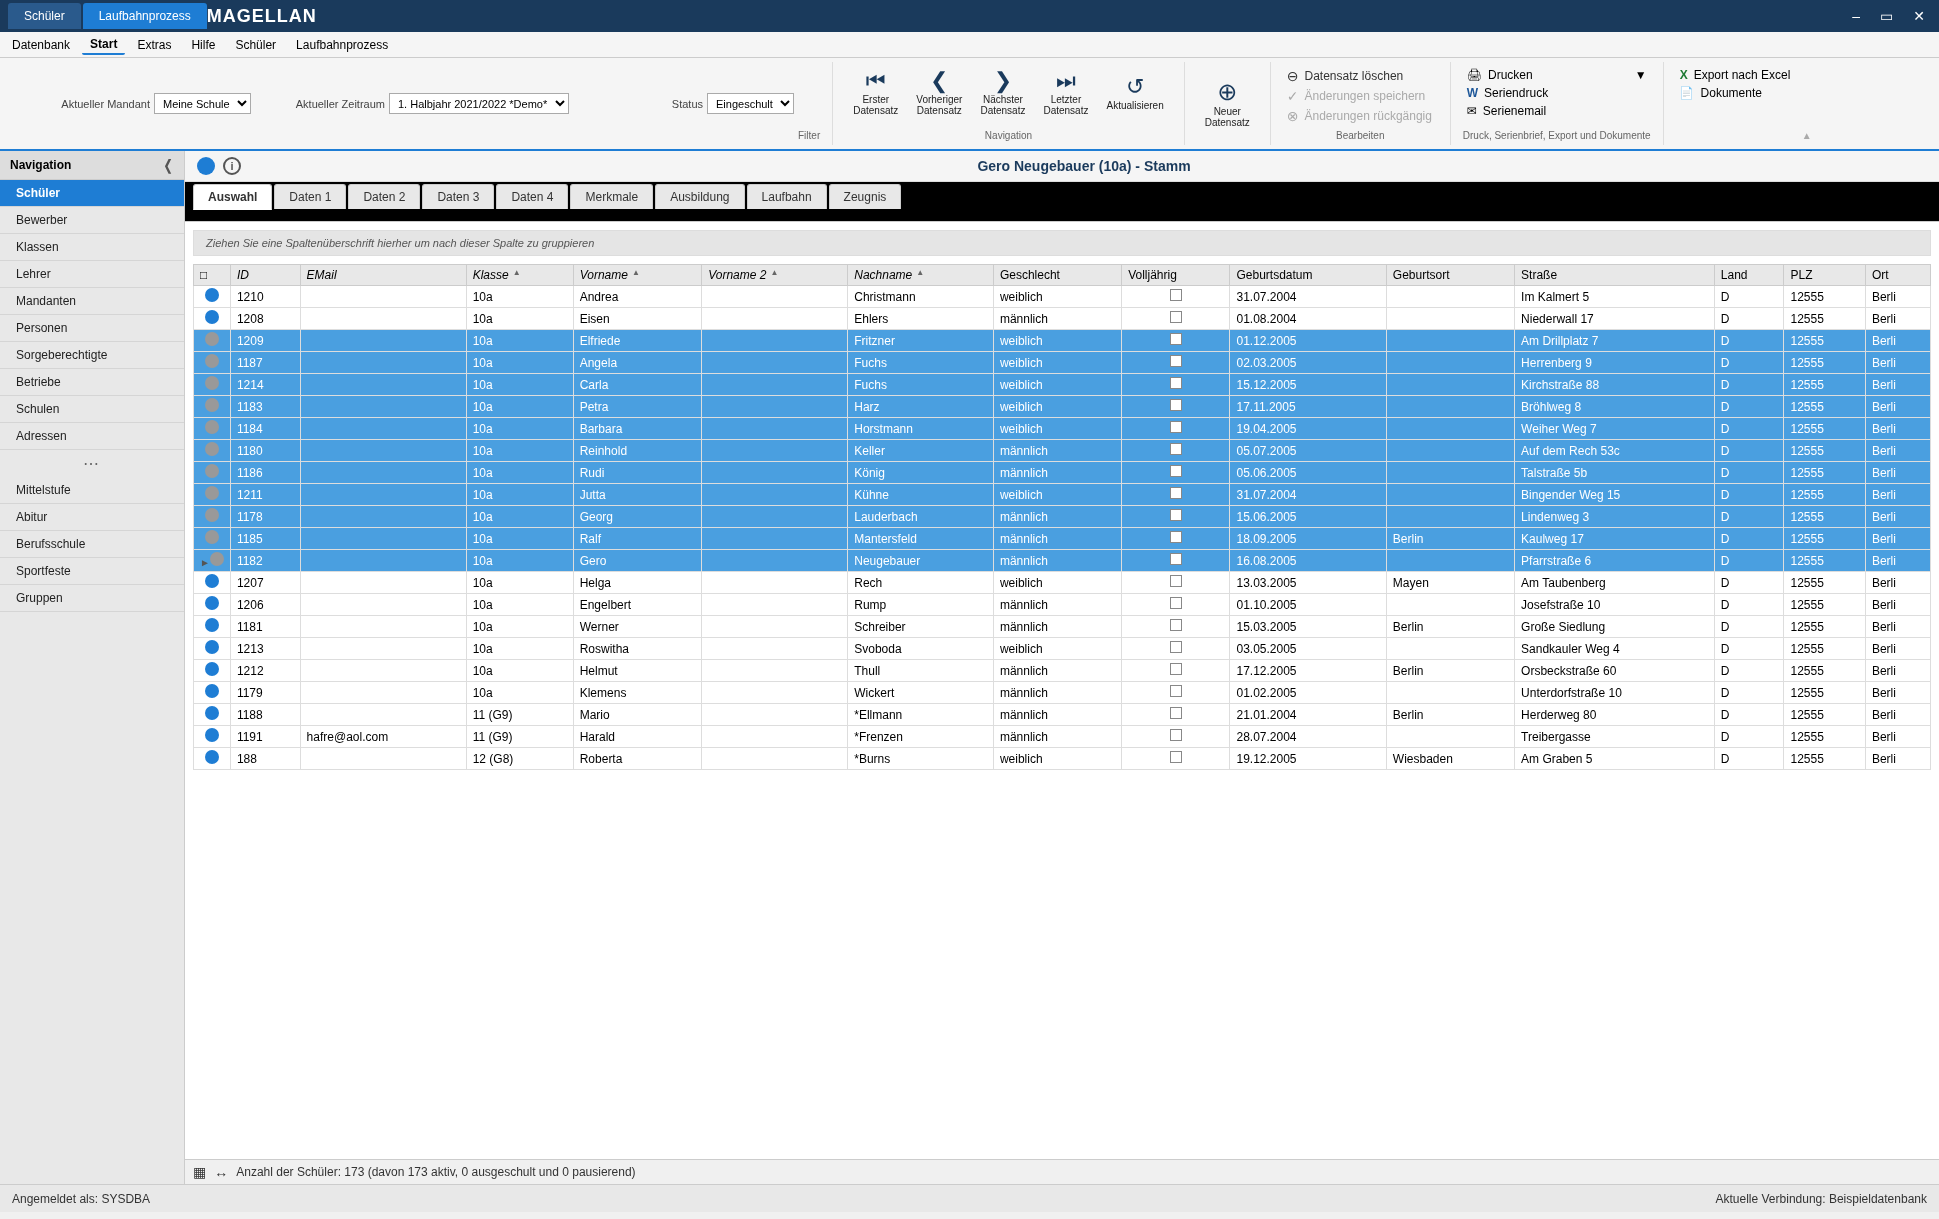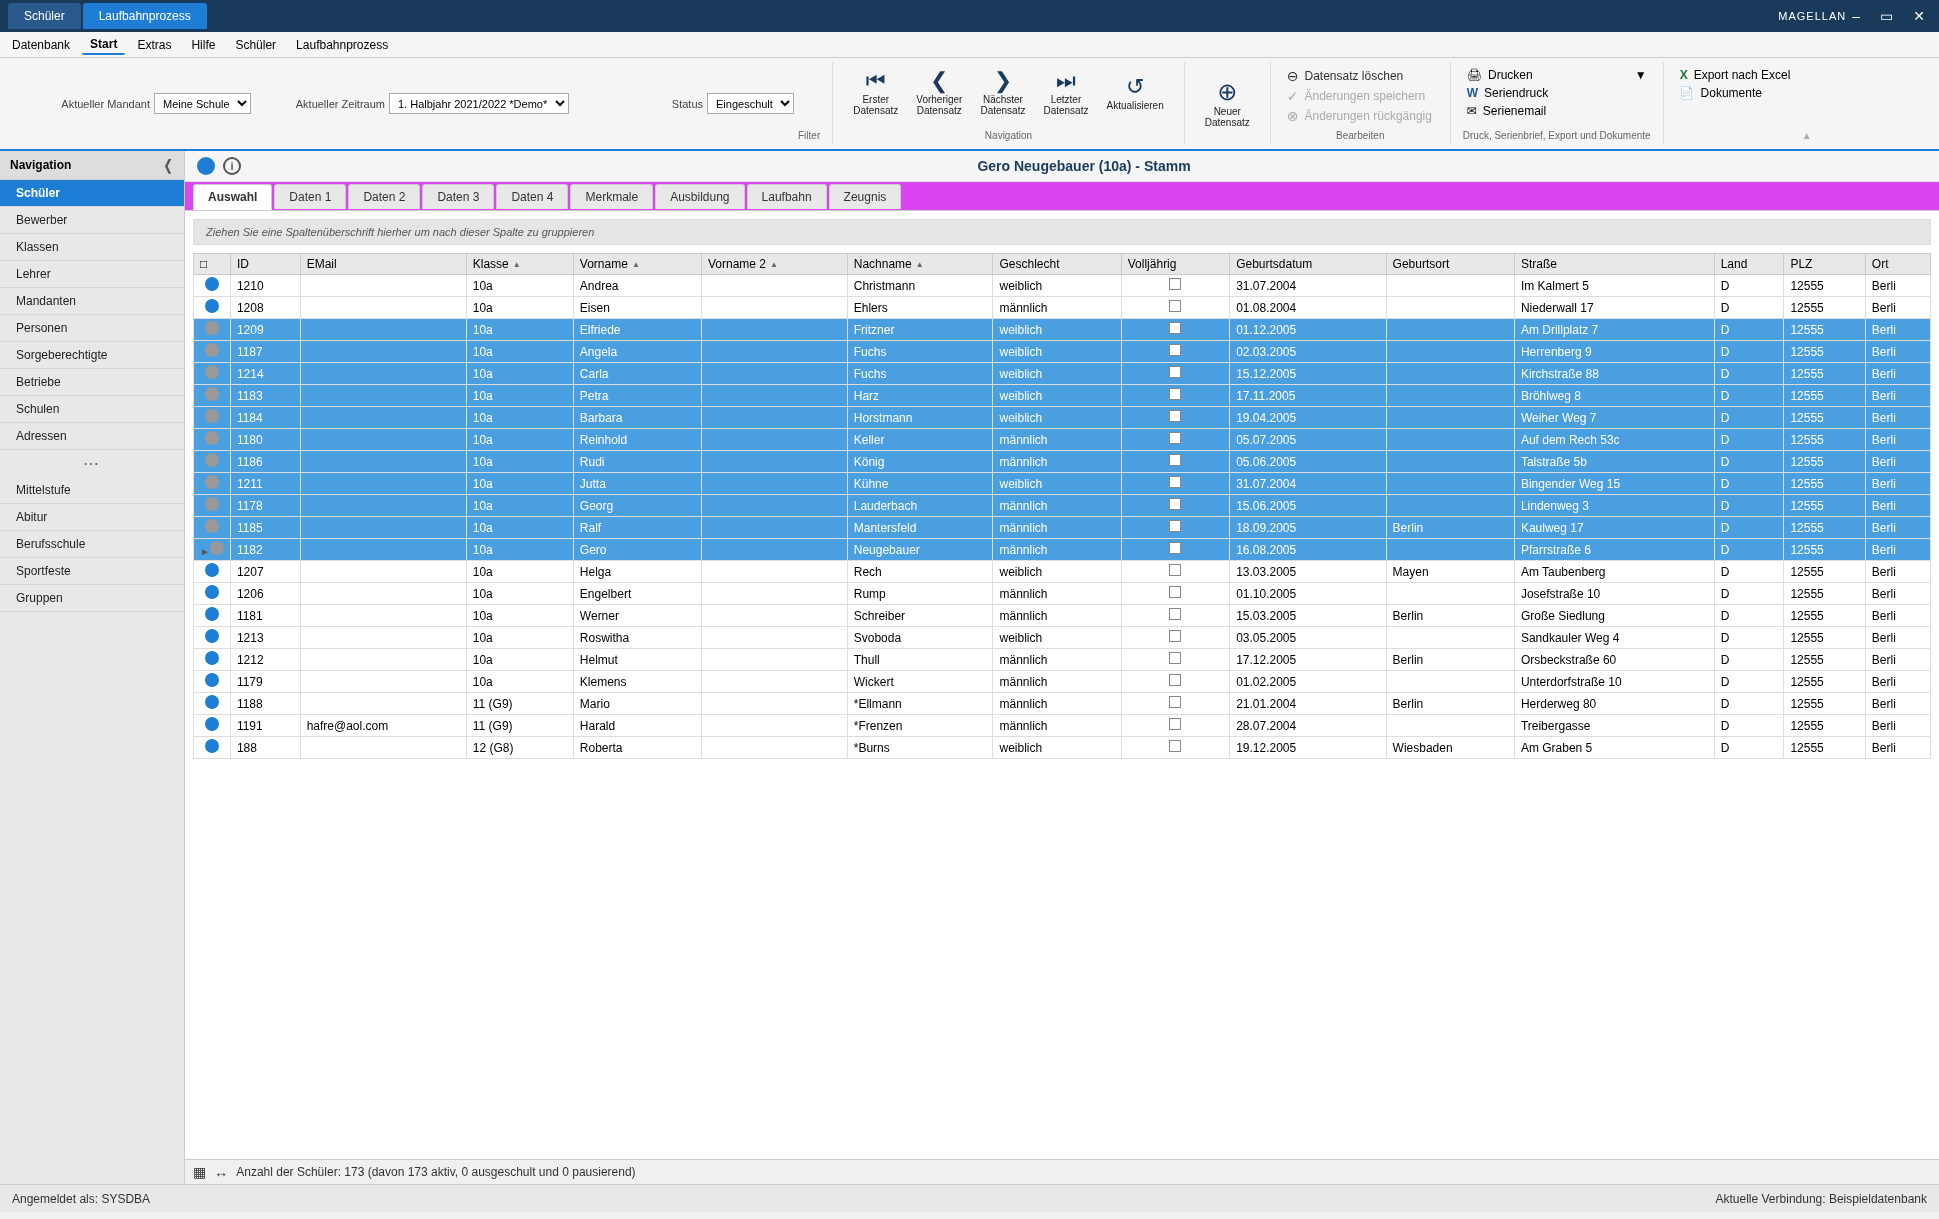--- a/index.html
+++ b/index.html
@@ -18,21 +18,21 @@
     .title-bar-tabs { display: flex; gap: 2px; }
     .title-tab {
       padding: 6px 16px;
       background: #2a5a8c;
       color: white;
       cursor: pointer;
       border-radius: 3px 3px 0 0;
       font-size: 12px;
     }
     .title-tab.active { background: #1e7dd4; }
-    .title-center { font-size: 11px; font-weight: normal; letter-spacing: 1px; flex: 1; text-align: right; }
+    .title-center { font-size: 18px; font-weight: bold; letter-spacing: 1px; flex: 1; text-align: left; }
     .title-controls { display: flex; gap: 8px; }
     .title-btn { color: white; cursor: pointer; font-size: 14px; padding: 2px 6px; }
 
     
     .menu-bar {
       background: #f5f5f5;
       border-bottom: 1px solid #ccc;
       display: flex;
       align-items: center;
       padding: 2px 4px;
@@ -264,22 +264,22 @@
       font-size: 11px;
       font-weight: bold;
       color: #555;
       cursor: pointer;
     }
 
     
     .tabs-bar {
       display: flex;
       border-bottom: 1px solid #ccc;
-      background: #d946ef;
-      padding: 2px 8px 1px;
+      background: #000000;
+      padding: 2px 8px 12px;
     }
     .tab {
       padding: 5px 14px;
       cursor: pointer;
       border: 1px solid #ccc;
       border-bottom: none;
       border-radius: 3px 3px 0 0;
       margin-right: 2px;
       background: #e8e8e8;
       font-size: 12px;
@@ -361,21 +361,21 @@
       background: #e8e8e8;
       border-top: 1px solid #ccc;
       display: flex;
       align-items: center;
       padding: 0 12px;
       font-size: 11px;
       color: #333;
       justify-content: space-between;
     }
 
-    .th-with-arrow { display: flex; align-items: center; gap: 2px; }
+    .th-with-arrow { display: flex; align-items: flex-start; gap: 2px; font-style: italic; }
   </style>
 </head>
 <body>
 
 <div class="title-bar">
   <div class="title-bar-tabs">
     <div class="title-tab">Schüler</div>
     <div class="title-tab active">Laufbahnprozess</div>
   </div>
   <div class="title-center">MAGELLAN</div>

